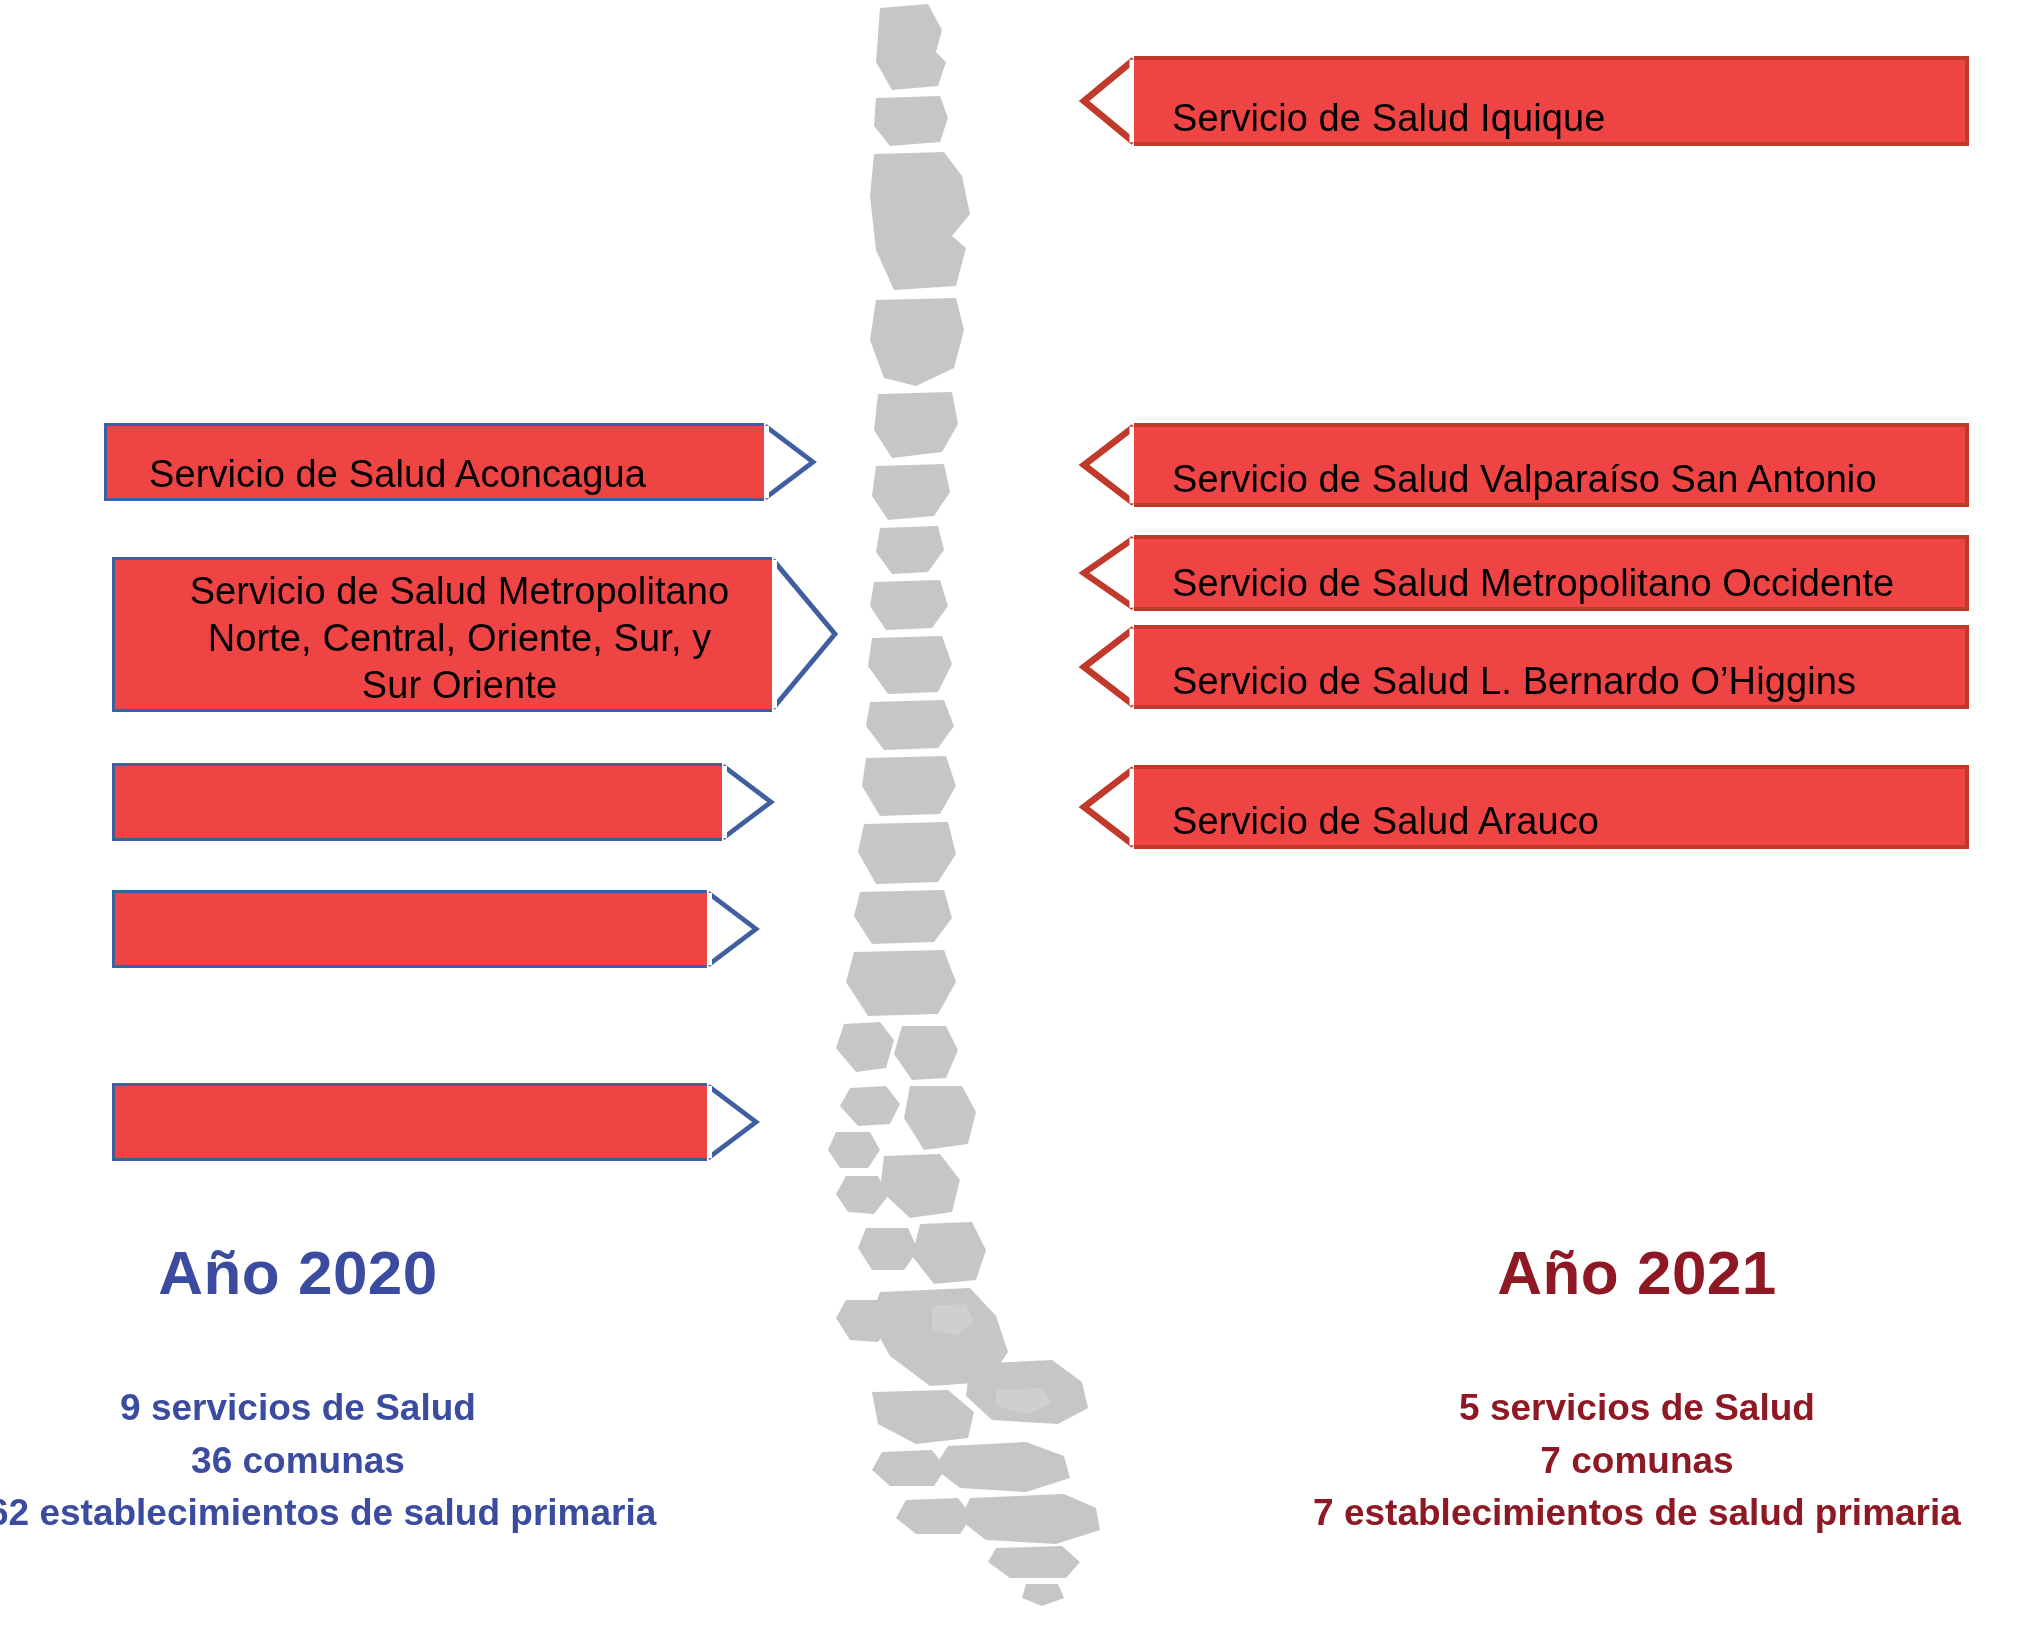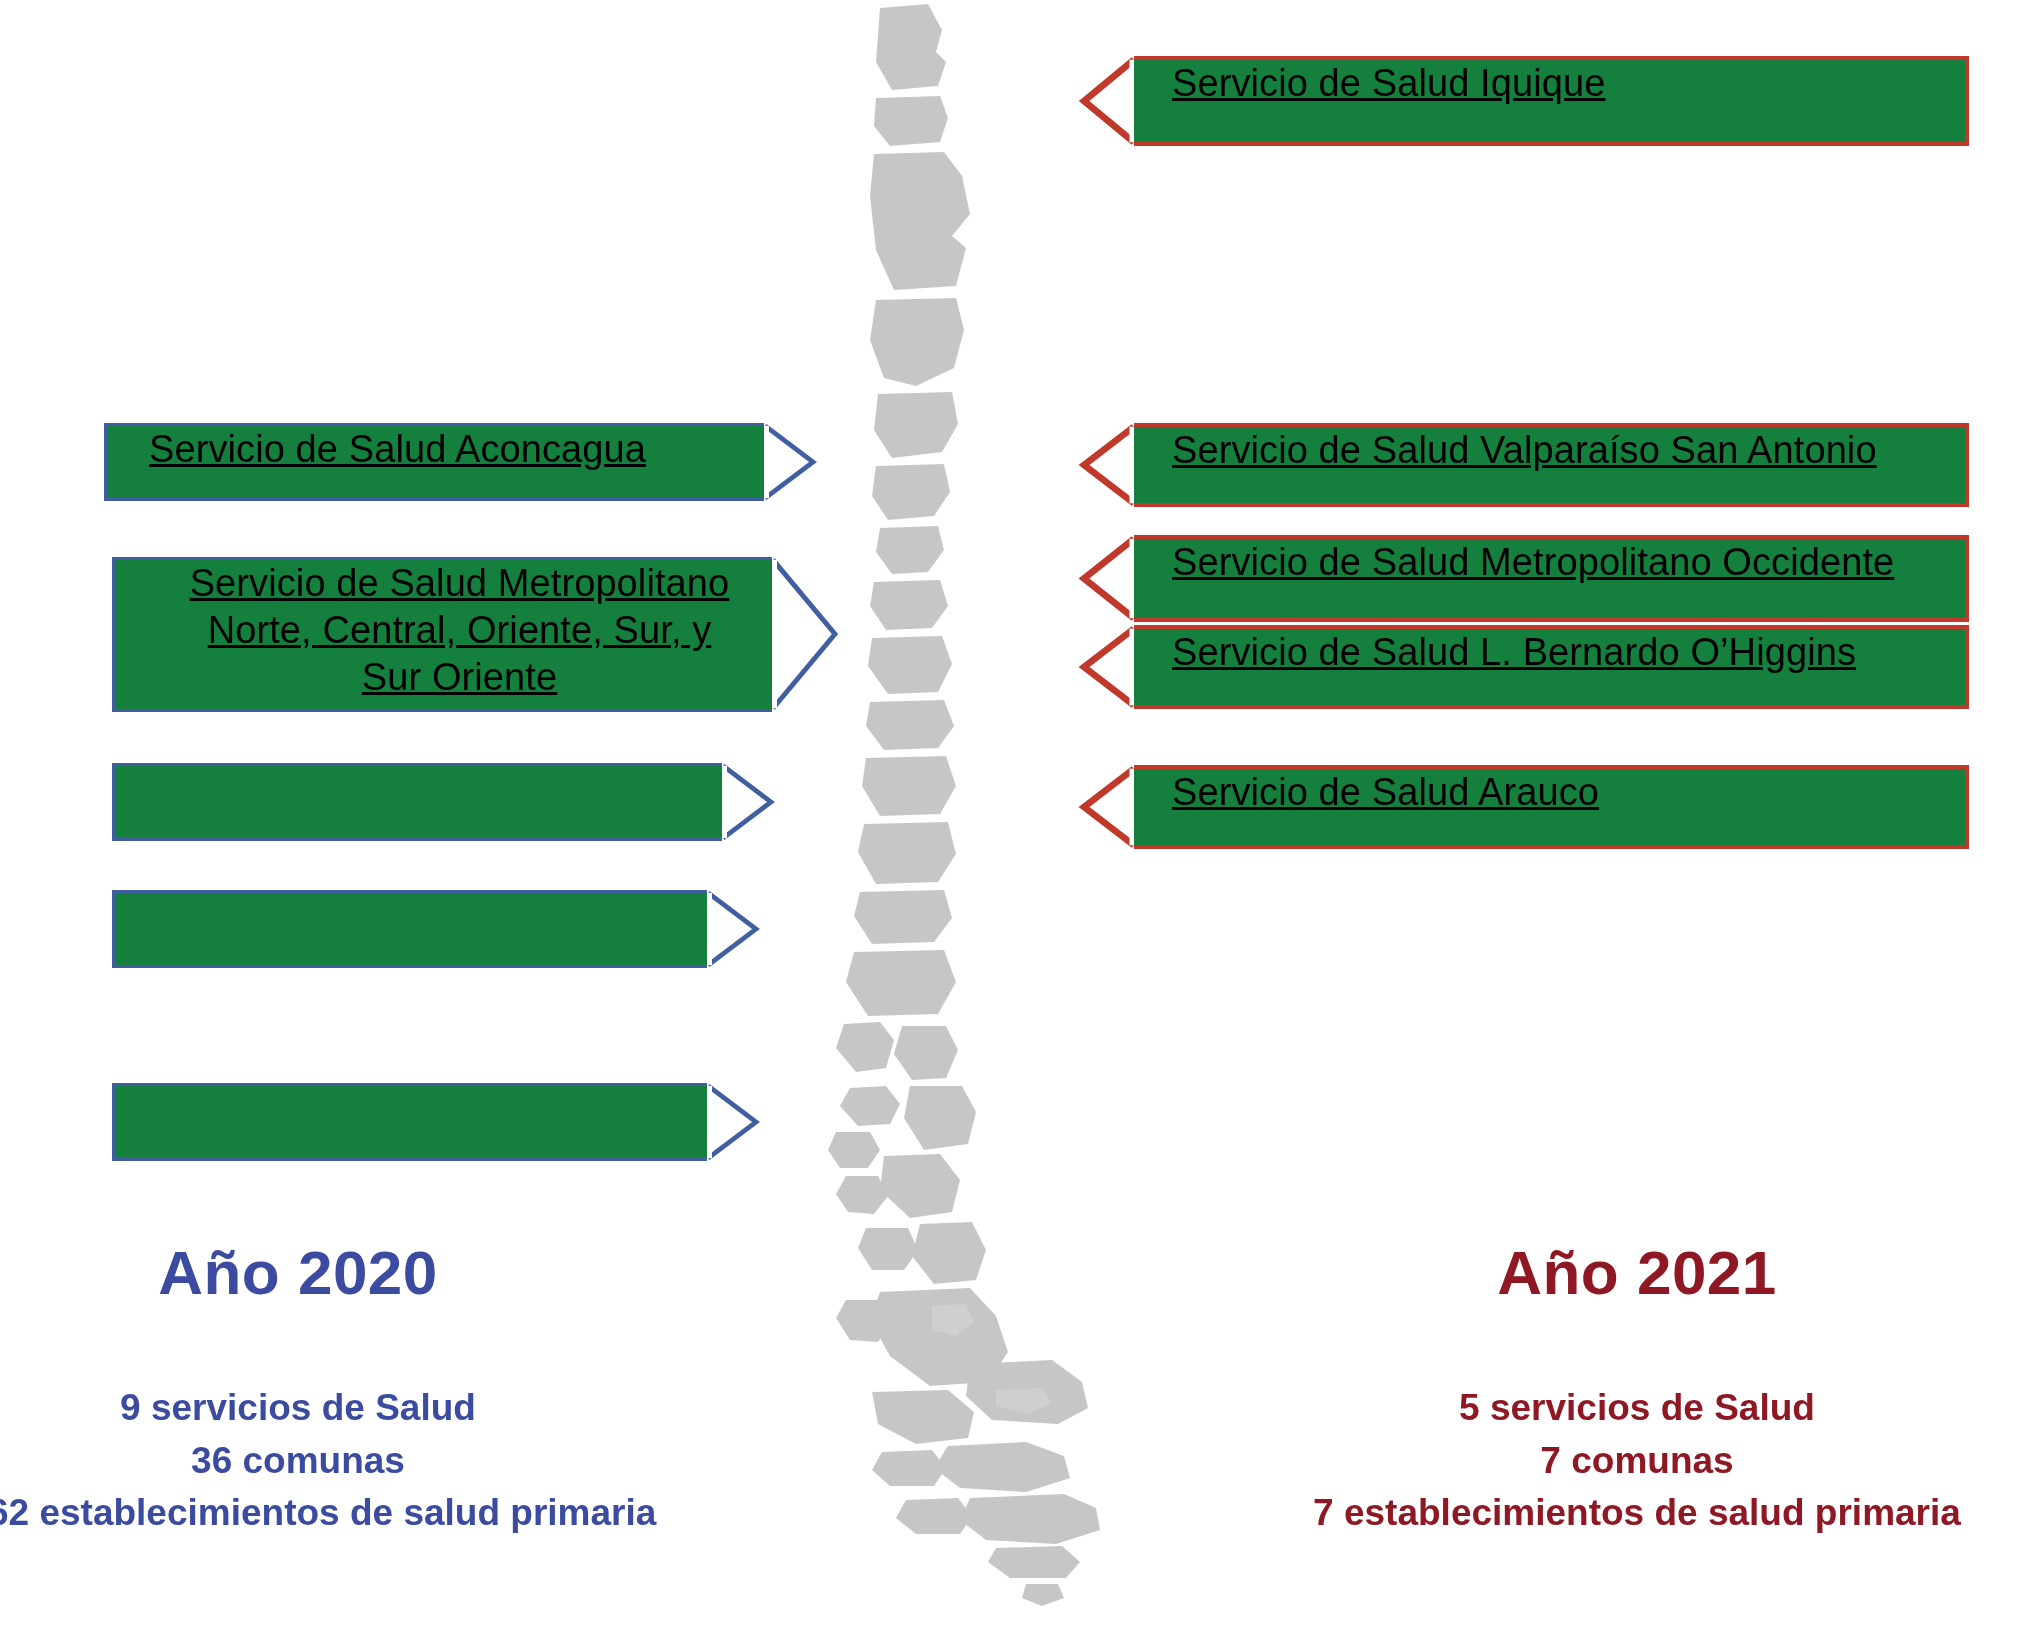--- a/index.html
+++ b/index.html
@@ -25,25 +25,24 @@
     width: 420px;
     height: 1627px;
     z-index: 0;
   }
   #chile-map svg { display: block; width: 100%; height: 100%; }
 
   
   .callout {
     position: absolute;
     box-sizing: border-box;
-    background: #15803d;
+    background: #ef4444;
     display: flex;
-    align-items: flex-start;
+    align-items: flex-end;
     z-index: 3;
-    text-decoration: underline;
   }
   .callout .cal-label {
     font-size: 38px;
     line-height: 1.24;
     color: #000000;
     white-space: pre-line;
     letter-spacing: 0.1px;
   }
 
   
@@ -251,21 +250,21 @@
 <div class="callout red" style="left:1134px; top:423px; width:835px; height:84px;">
   <span class="cal-label">Servicio de Salud Valparaíso San Antonio</span>
   <span class="tip">
     <svg viewBox="0 0 56 92" preserveAspectRatio="none">
       <path d="M56,4 L6,46 L56,88" fill="#ffffff" stroke="#c0392b" stroke-width="7"></path>
       <line x1="56" y1="4" x2="56" y2="88" stroke="#ffffff" stroke-width="9"></line>
     </svg>
   </span>
 </div>
 
-<div class="callout red" style="left:1134px; top:535px; width:835px; height:87px;">
+<div class="callout red" style="left:1134px; top:535px; width:835px; height:76px;">
   <span class="cal-label">Servicio de Salud Metropolitano Occidente</span>
   <span class="tip">
     <svg viewBox="0 0 56 92" preserveAspectRatio="none">
       <path d="M56,4 L6,46 L56,88" fill="#ffffff" stroke="#c0392b" stroke-width="7"></path>
       <line x1="56" y1="4" x2="56" y2="88" stroke="#ffffff" stroke-width="9"></line>
     </svg>
   </span>
 </div>
 
 <div class="callout red" style="left:1134px; top:625px; width:835px; height:84px;">

